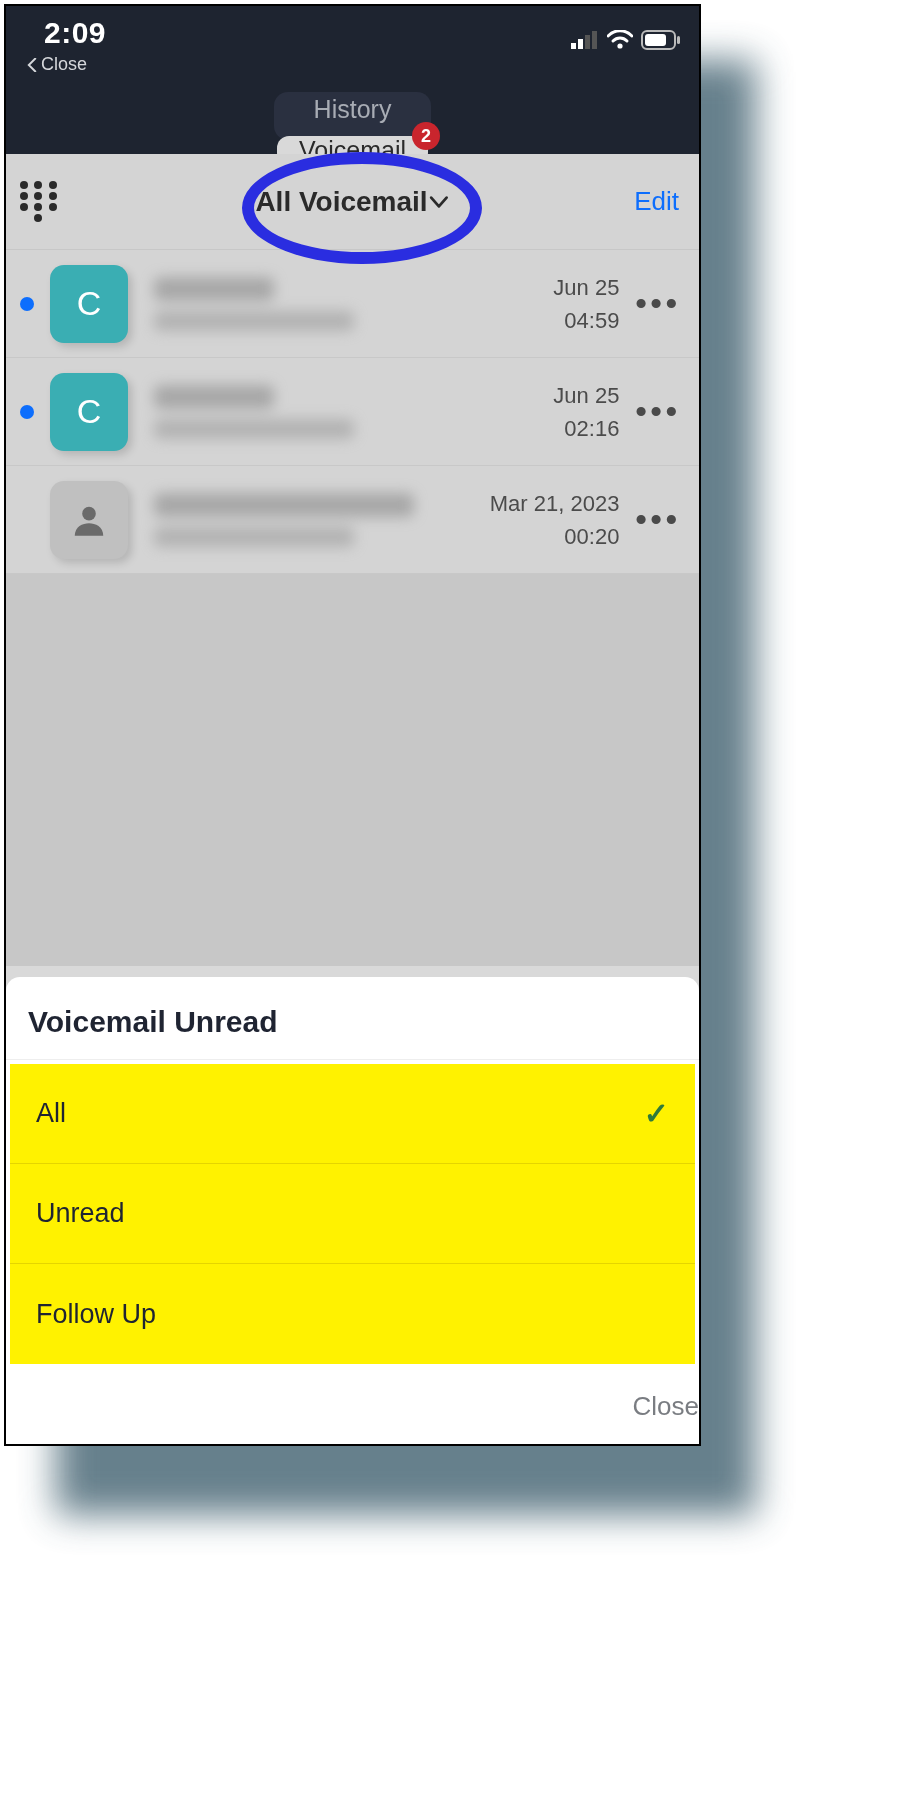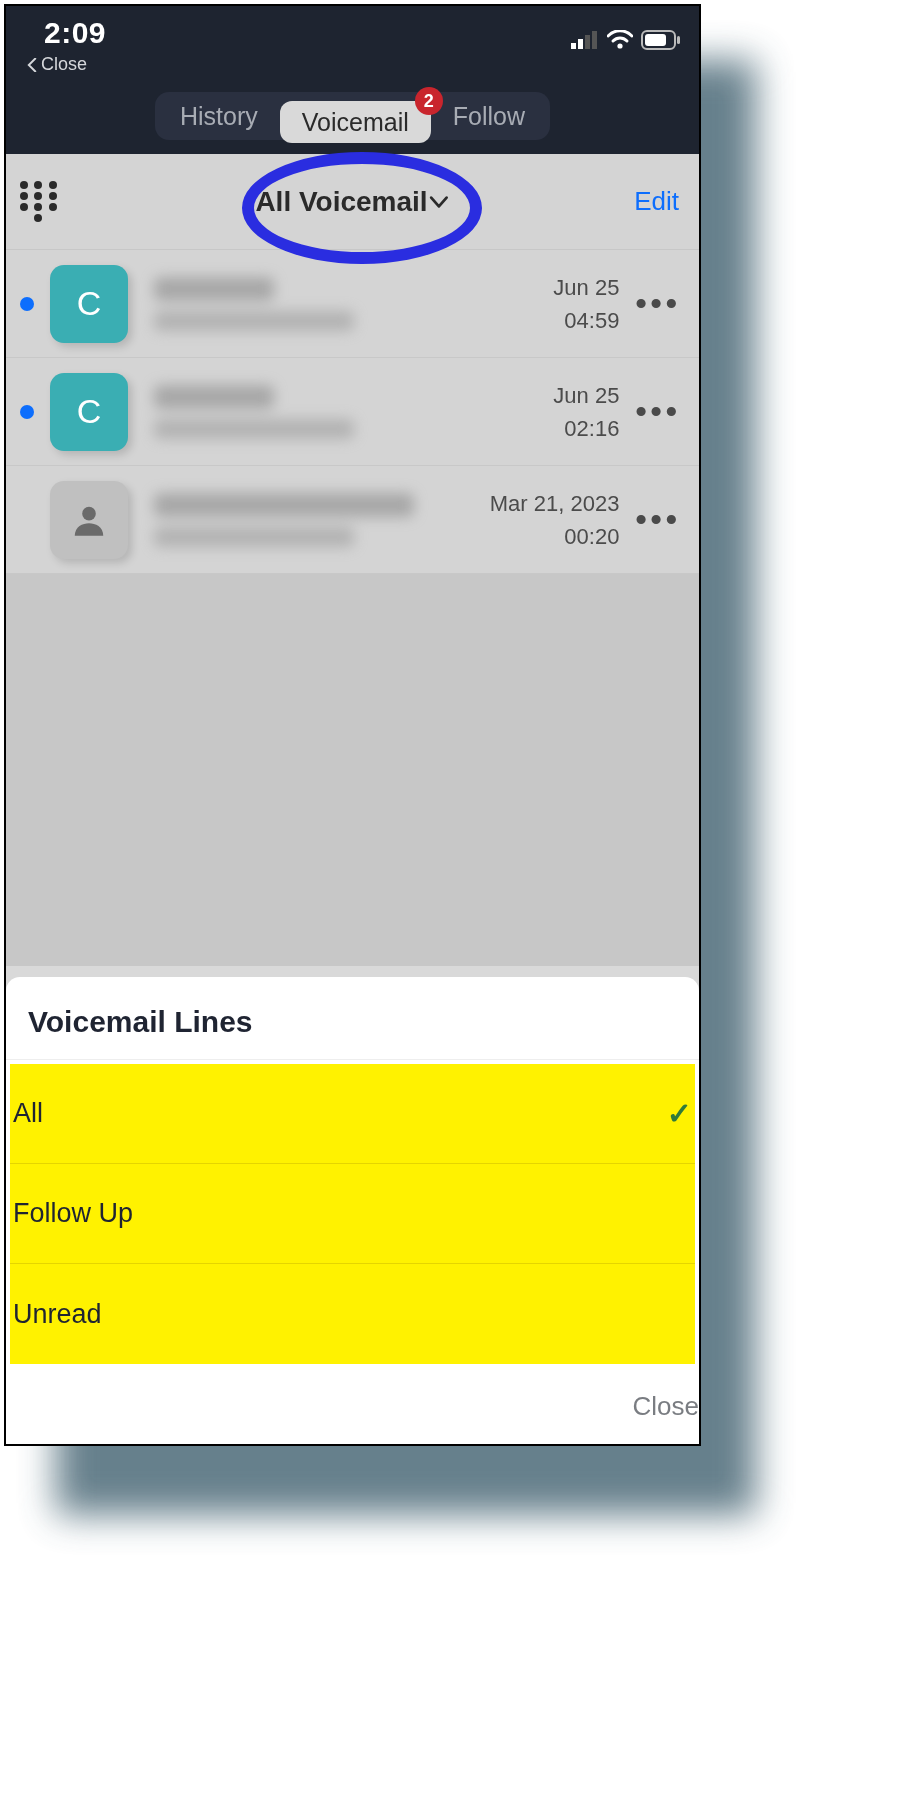--- a/index.html
+++ b/index.html
@@ -80,20 +80,21 @@
     align-items: center;
     position: relative;
   }
   .tab-pill {
     background: #2a3040;
     border-radius: 14px;
     height: 48px;
     display: flex;
     align-items: center;
     padding: 3px;
+    flex-direction: column;
   }
   .tab-segment {
     height: 42px;
     border-radius: 12px;
     display: flex;
     align-items: center;
     justify-content: center;
     font-size: 25px;
     font-weight: 400;
     color: #a8acb4;
@@ -259,21 +260,21 @@
   }
   .filter-list {
     background: #fff200;
     margin: 4px;
   }
   .filter-item {
     height: 100px;
     display: flex;
     align-items: center;
     justify-content: space-between;
-    padding: 0 3px;
+    padding: 0 26px;
     border-bottom: 1px solid rgba(180,160,0,0.35);
     font-size: 27px;
     color: #1f2432;
   }
   .filter-item:last-child { border-bottom: none; }
   .check {
     color: #2f7a3a;
     font-size: 30px;
     font-weight: 700;
   }
@@ -414,31 +415,31 @@
           <div>Mar 21, 2023</div>
           <div>00:20</div>
         </div>
         <div class="row-more">•••</div>
       </div>
 
       <div class="empty-fill"></div>
     </div>
 
     <div class="sheet">
-      <div class="sheet-title">Voicemail Lines</div>
+      <div class="sheet-title">Voicemail Unread</div>
       <div class="filter-list">
         <div class="filter-item">
           <span>All</span>
           <span class="check">✓</span>
         </div>
         <div class="filter-item">
+          <span>Unread</span>
+        </div>
+        <div class="filter-item">
           <span>Follow Up</span>
-        </div>
-        <div class="filter-item">
-          <span>Unread</span>
         </div>
       </div>
       <div class="close-btn">
         <span>Close</span>
       </div>
     </div>
 
   </div>
 </div>
 

